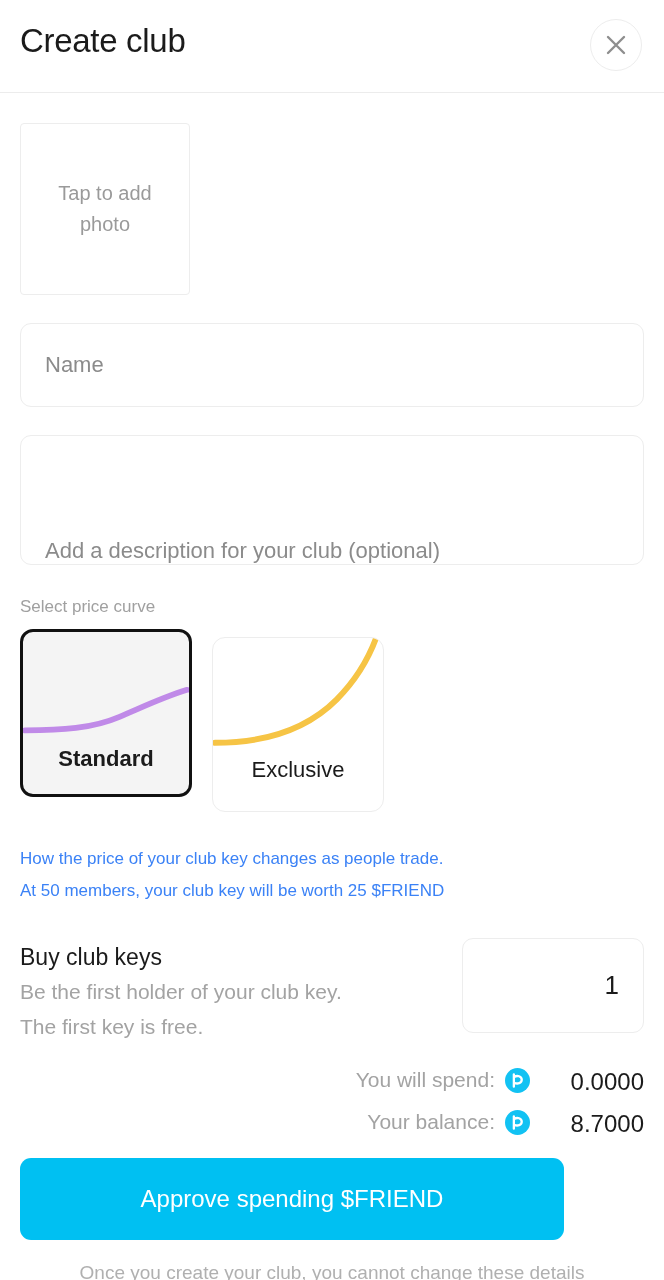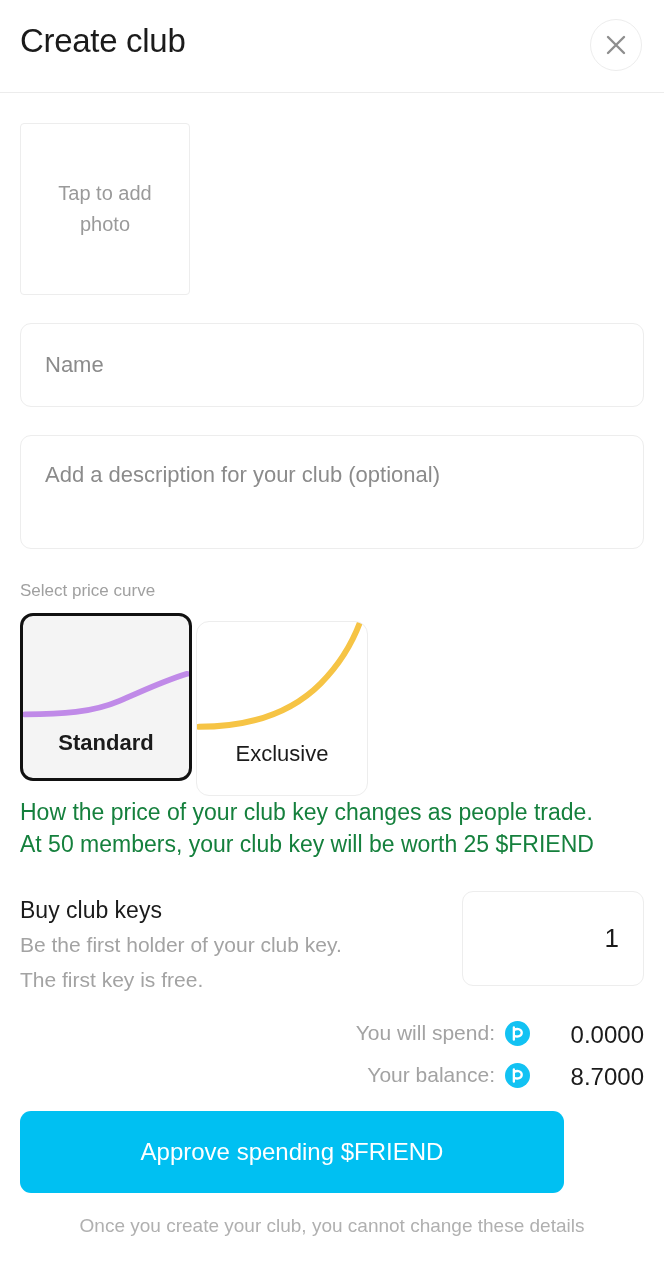--- a/index.html
+++ b/index.html
@@ -78,40 +78,39 @@
     border: 1px solid #ededed;
     border-radius: 11px;
     background: #ffffff;
     padding: 0 24px;
     display: flex;
     align-items: center;
     cursor: text;
   }
   .field.name { height: 84px; }
   .field.desc {
-    height: 114px;
-    align-items: flex-start;
-    padding-top: 26px;
+    height: 130px;
+    align-items: flex-end;
   }
   .field-placeholder {
     font-size: 22px;
     color: #8b8b8b;
   }
 
   .section-label {
     margin-top: 32px;
     font-size: 17px;
     color: #a0a0a0;
   }
 
   
   .curve-row {
     margin-top: 12px;
     display: flex;
-    gap: 4px;
+    gap: 20px;
     align-items: flex-start;
   }
   .curve-card {
     position: relative;
     width: 172px;
     height: 168px;
     border-radius: 13px;
     overflow: hidden;
     cursor: pointer;
     background: #ffffff;
@@ -140,23 +139,24 @@
     right: 0;
     bottom: 22px;
     text-align: center;
     font-size: 22px;
     color: #1b1b1b;
   }
   .curve-card.selected .curve-name { font-weight: 700; }
   .curve-card.unselected .curve-name { font-weight: 400; bottom: 28px; }
 
   .curve-note {
-    font-size: 23px;
+    margin-top: 31px;
+    font-size: 17px;
     line-height: 32px;
-    color: #15803d;
+    color: #3b82f6;
   }
 
   
   .buy-row {
     margin-top: 31px;
     display: flex;
     justify-content: space-between;
     align-items: flex-start;
   }
   .buy-left { padding-top: 2px; }

